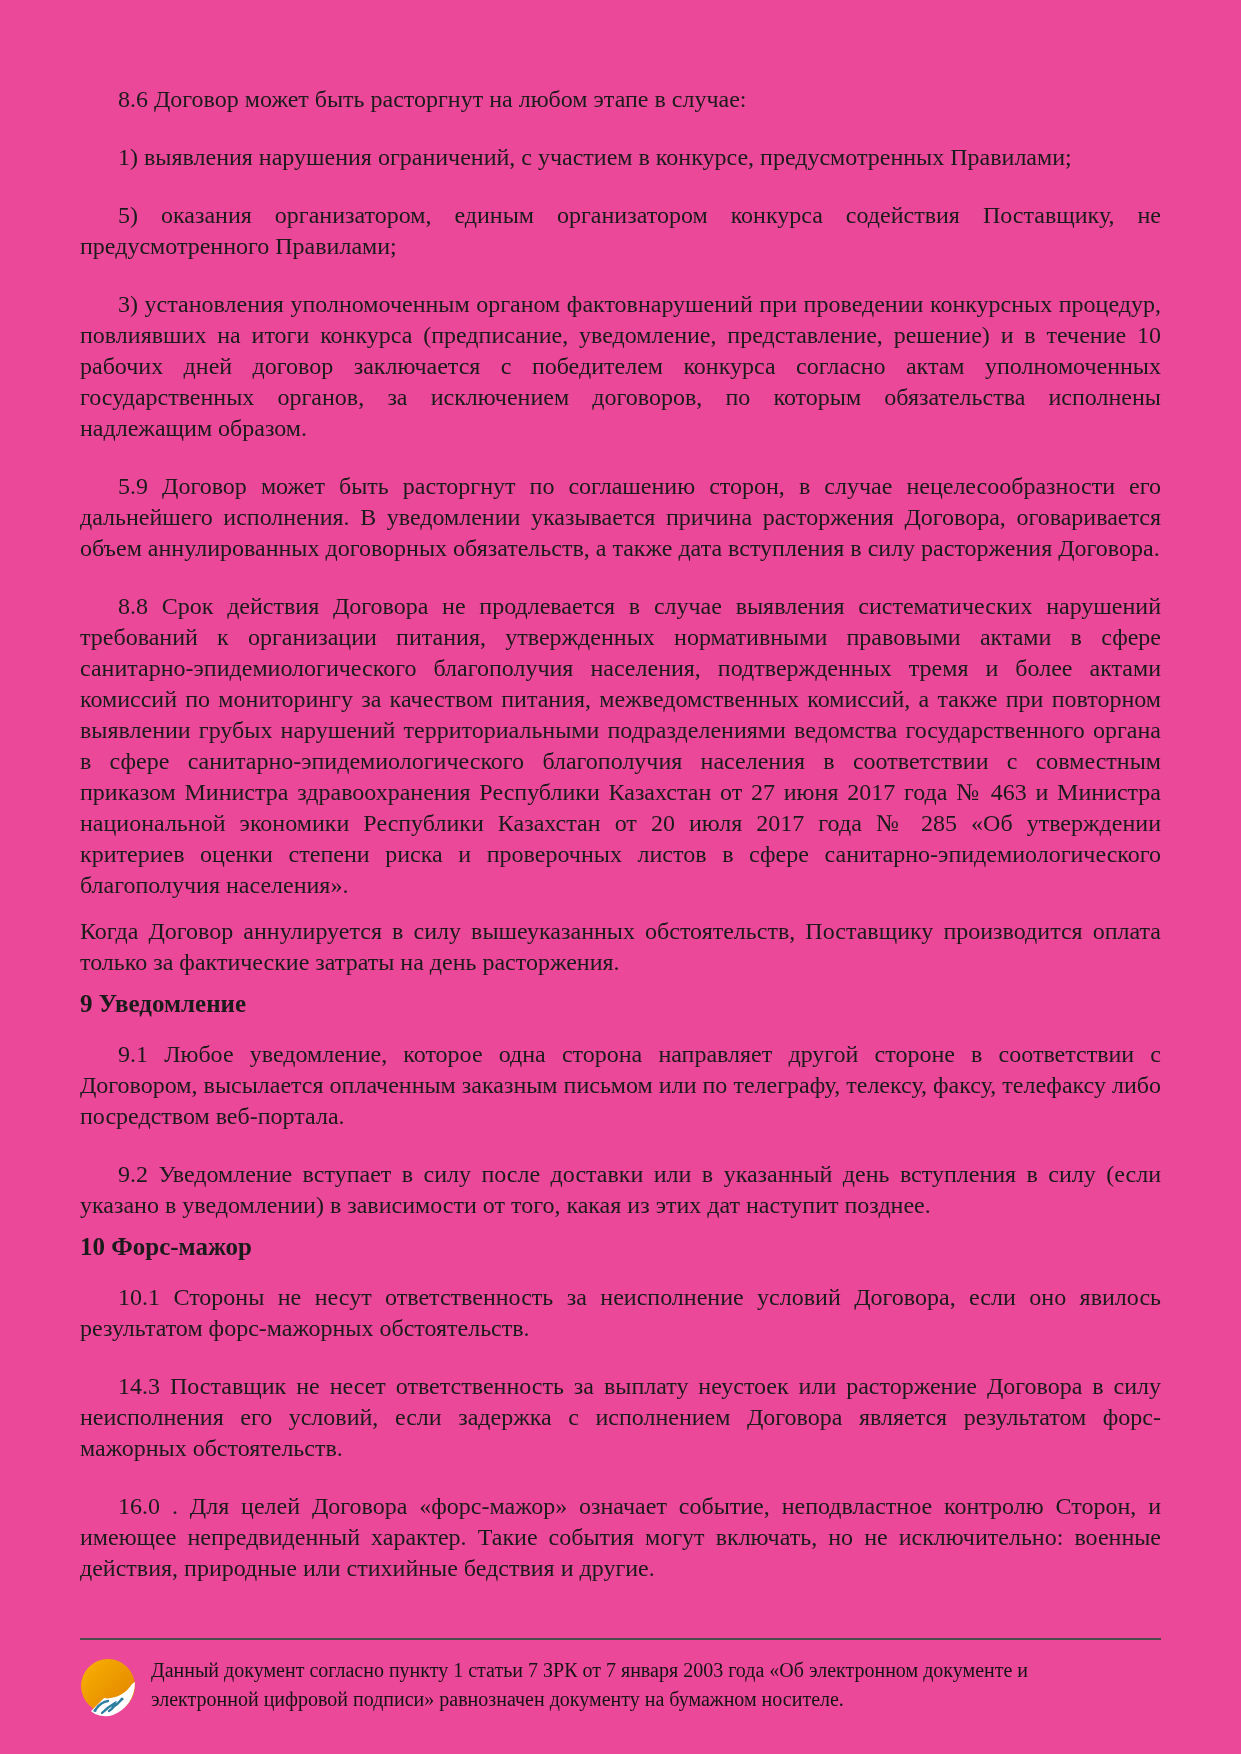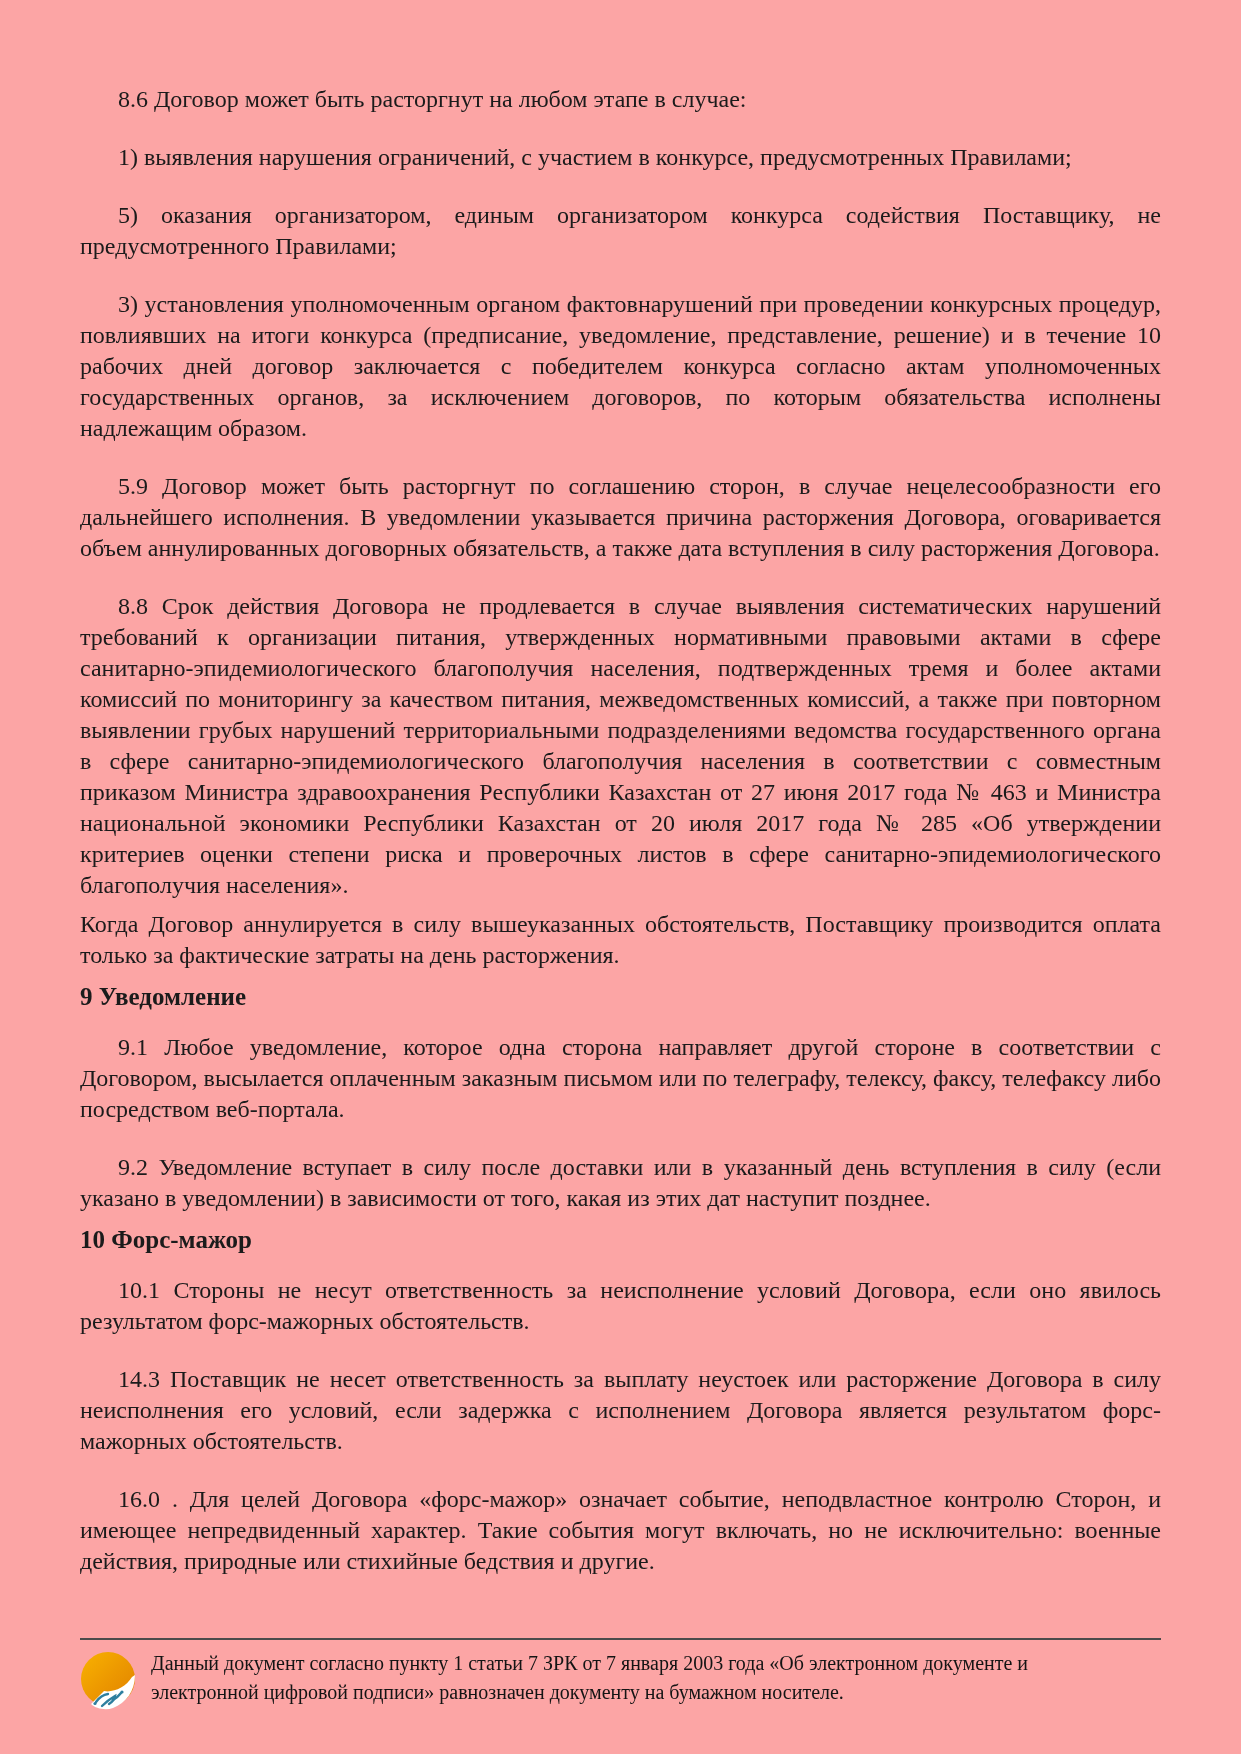--- a/index.html
+++ b/index.html
@@ -4,21 +4,21 @@
 <style>
   html, body {
     margin: 0;
     padding: 0;
     background: #ffffff;
   }
   .page {
     position: relative;
     width: 1241px;
     height: 1754px;
-    background: #fca5a5;
+    background: #ec4899;
     overflow: hidden;
     font-family: "Liberation Serif", "DejaVu Serif", serif;
     color: #1b1b1b;
   }
   .content {
     position: absolute;
     top: 84px;
     left: 80px;
     width: 1081px;
   }
@@ -26,37 +26,37 @@
     font-size: 24px;
     line-height: 31px;
     text-align: justify;
     text-indent: 38px;
     margin: 27px 0 0 0;
   }
   .para.first {
     margin-top: 0;
   }
   .para.flush {
-    margin-top: 8px;
+    margin-top: 15px;
     text-indent: 0;
   }
   .heading {
     font-size: 25px;
     line-height: 31px;
     font-weight: bold;
     text-align: left;
     margin: 10px 0 20px 0;
   }
   .footer {
     position: absolute;
     left: 80px;
     width: 1081px;
     top: 1638px;
     border-top: 2px solid #4b4b4b;
-    padding-top: 9px;
+    padding-top: 16px;
     display: flex;
     align-items: flex-start;
     gap: 13px;
   }
   .footer-icon {
     flex: none;
     width: 58px;
     height: 60px;
     margin-top: 2px;
   }

